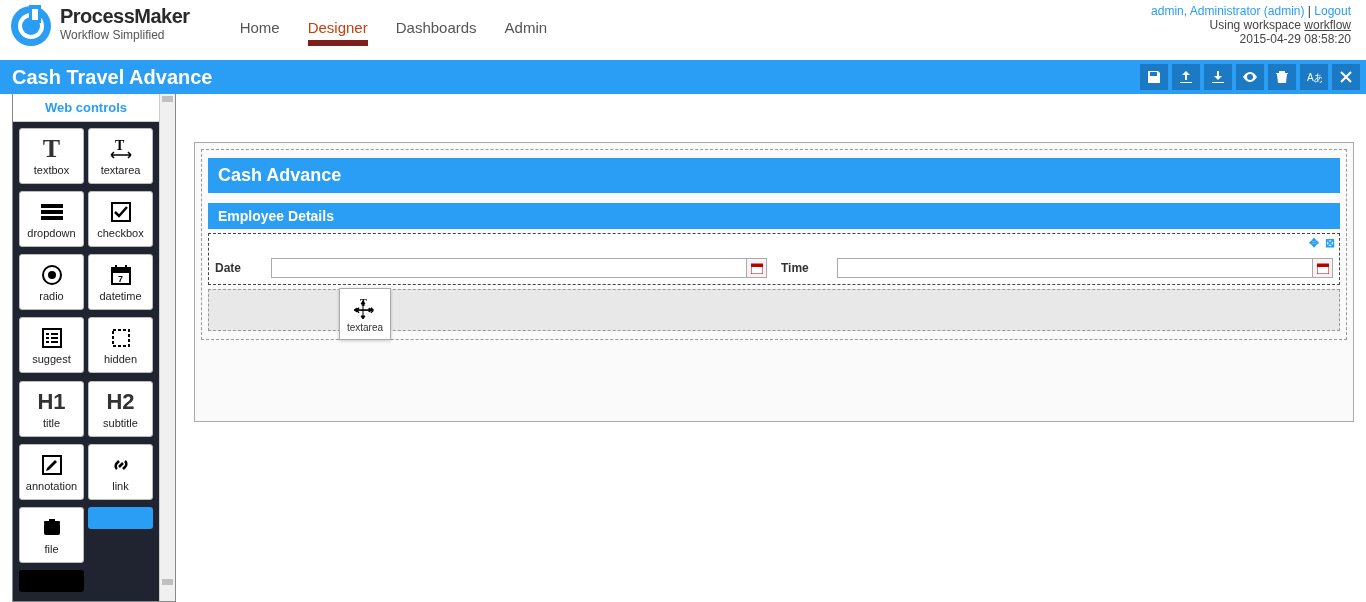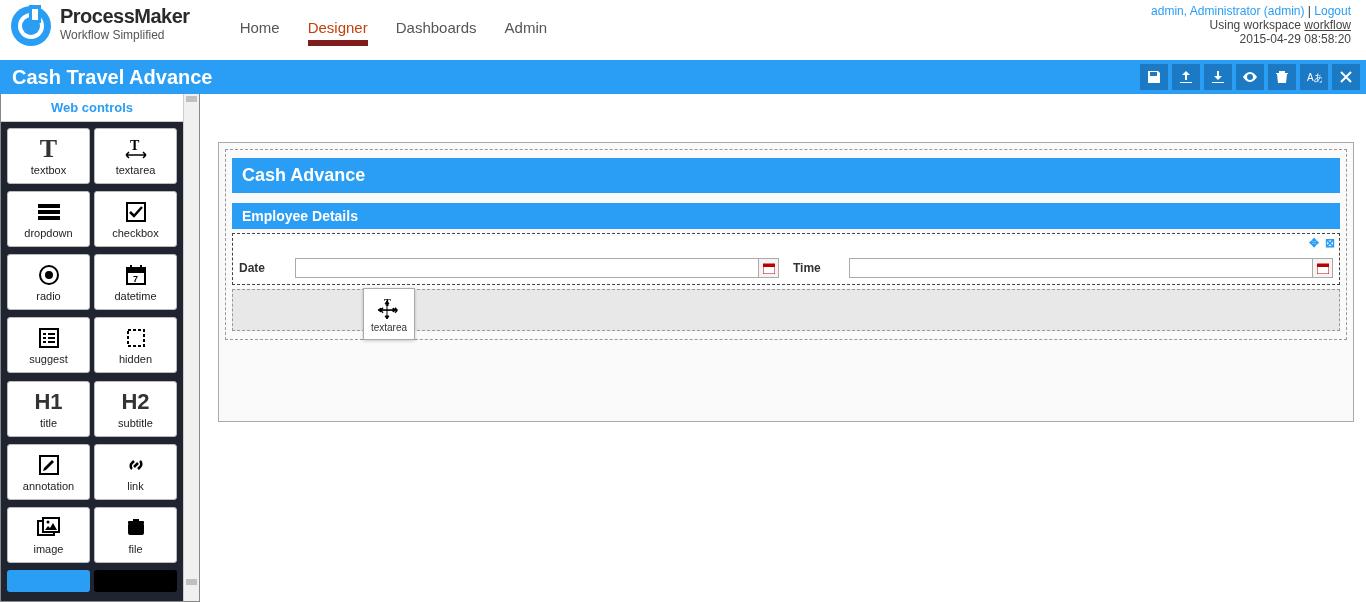--- a/index.html
+++ b/index.html
@@ -23,21 +23,21 @@
 
 
 .titlebar { background: #2a9df4; color: #fff; display: flex; align-items: center; justify-content: space-between; height: 34px; padding: 0 6px 0 12px; }
 .titlebar-title { font-size: 20px; font-weight: bold; }
 .titlebar-actions { display: flex; gap: 4px; }
 .titlebar-actions .btn { width: 28px; height: 26px; background: #1c7ac4; border: none; display: flex; align-items: center; justify-content: center; cursor: pointer; color: #fff; }
 .titlebar-actions .btn svg { width: 16px; height: 16px; fill: #fff; }
 
 
 .main { display: flex; height: calc(602px - 60px - 34px); }
-.sidebar-wrap { display: flex; width: 200px; border: 1px solid #888; border-top: none; }
+.sidebar-wrap { display: flex; width: 164px; border: 1px solid #888; border-top: none; margin-left: 12px; }
 .sidebar { flex: 1; display: flex; flex-direction: column; background: #1f2430; overflow: hidden; }
 .sidebar-header { background: #fff; color: #2a9df4; font-weight: bold; text-align: center; padding: 6px 0; border-bottom: 1px solid #ccc; font-size: 13px; }
 .controls-grid { background: #1f2430; display: grid; grid-template-columns: 1fr 1fr; gap: 4px; padding: 6px 6px; overflow-y: auto; flex: 1; }
 .control-item { background: #fff; border: 1px solid #bbb; border-radius: 3px; display: flex; flex-direction: column; align-items: center; justify-content: center; height: 56px; cursor: move; }
 .control-item .ci-icon { font-size: 22px; font-weight: bold; line-height: 1; height: 26px; display: flex; align-items: center; justify-content: center; }
 .control-item .ci-label { font-size: 11px; color: #222; margin-top: 2px; }
 .control-item.swatch-blue { background: #2a9df4; border: none; height: 22px; }
 .control-item.swatch-black { background: #000; border: none; height: 22px; }
 .scrollbar { width: 16px; background: #f0f0f0; border-left: 1px solid #ccc; position: relative; }
 .scrollbar .thumb { position: absolute; top: 2px; left: 2px; right: 2px; height: 6px; background: #c0c0c0; }
@@ -244,31 +244,20 @@
         <div class="control-item">
             <div class="ci-icon">
               <svg width="22" height="22" viewBox="0 0 22 22">
                 <path d="M7 15a4 4 0 010-6l2-2M15 7a4 4 0 010 6l-2 2M9 13l4-4" stroke="#000" stroke-width="2.5" fill="none"></path>
               </svg>
             </div>
             <div class="ci-label">link</div>
           </div>
         <div class="control-item">
             <div class="ci-icon">
-              <svg width="24" height="22" viewBox="0 0 24 22">
-                <rect x="1" y="4" width="16" height="14" fill="none" stroke="#000" stroke-width="2"></rect>
-                <rect x="6" y="1" width="16" height="14" fill="#fff" stroke="#000" stroke-width="2"></rect>
-                <circle cx="11" cy="5" r="1.5" fill="#000"></circle>
-                <path d="M8 13l3-4 2 2 3-5 4 7z" fill="#000"></path>
-              </svg>
-            </div>
-            <div class="ci-label">image</div>
-          </div>
-        <div class="control-item">
-            <div class="ci-icon">
               <svg width="22" height="22" viewBox="0 0 22 22">
                 <rect x="3" y="6" width="16" height="12" rx="2" fill="#000"></rect>
                 <rect x="3" y="4" width="16" height="3" rx="1" fill="#000"></rect>
                 <rect x="8" y="2" width="6" height="3" fill="#000"></rect>
               </svg>
             </div>
             <div class="ci-label">file</div>
           </div>
         <div class="control-item swatch-blue"></div>
         <div class="control-item swatch-black"></div>

